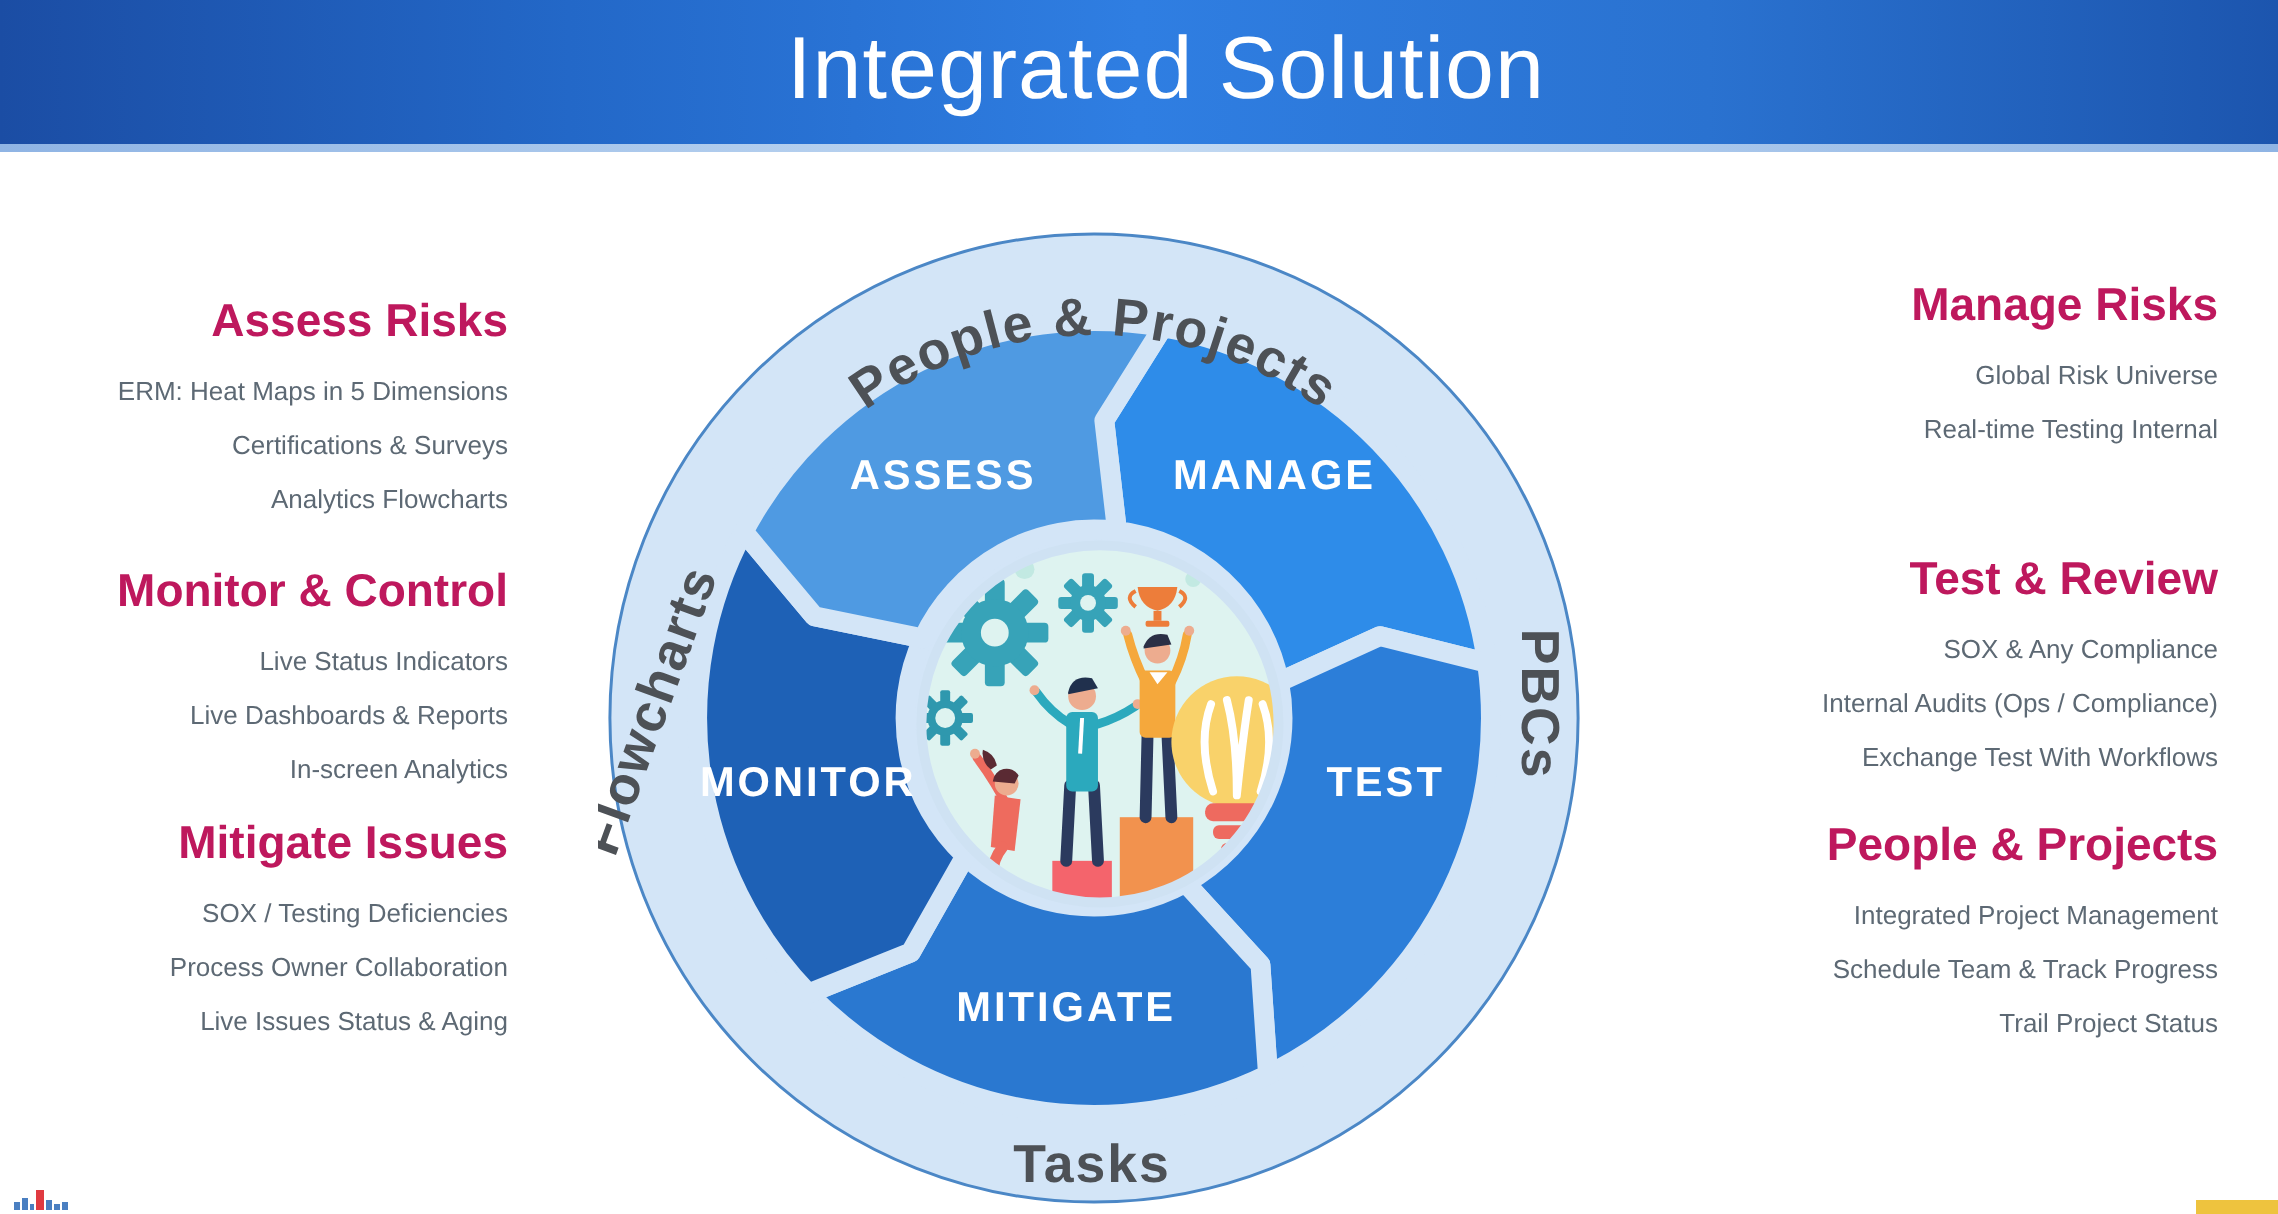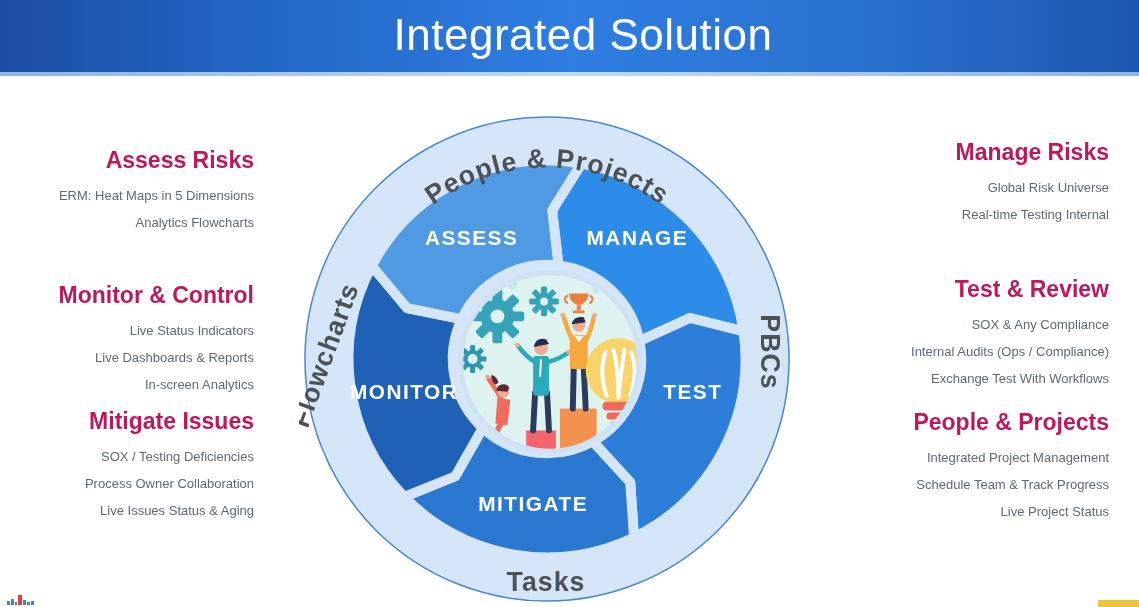--- a/index.html
+++ b/index.html
@@ -43,20 +43,21 @@
 
 <div class="header">
   <h1>Integrated Solution</h1>
 </div>
 <div class="header-strip"></div>
 
 <div class="col-section left-col" id="ls1">
   <h3>Assess Risks</h3>
   <ul>
     <li>ERM: Heat Maps in 5 Dimensions</li>
+    <li>Certifications &amp; Surveys</li>
     <li>Analytics Flowcharts</li>
   </ul>
 </div>
 <div class="col-section left-col" id="ls2">
   <h3>Monitor &amp; Control</h3>
   <ul>
     <li>Live Status Indicators</li>
     <li>Live Dashboards &amp; Reports</li>
     <li>In-screen Analytics</li>
   </ul>
@@ -83,21 +84,21 @@
     <li>SOX &amp; Any Compliance</li>
     <li>Internal Audits (Ops / Compliance)</li>
     <li>Exchange Test With Workflows</li>
   </ul>
 </div>
 <div class="col-section right-col" id="rs3">
   <h3>People &amp; Projects</h3>
   <ul>
     <li>Integrated Project Management</li>
     <li>Schedule Team &amp; Track Progress</li>
-    <li>Live Project Status</li>
+    <li>Trail Project Status</li>
   </ul>
 </div>
 
 <svg class="diagram" viewBox="0 0 500 500">
   <defs>
     <clipPath id="centerClip">
         <circle cx="253" cy="253" r="88"></circle>
       </clipPath>
     <path id="arcTop" d="M 73.7,171.5 A 193,193 0 0 1 426.3,171.5" fill="none"></path>
   </defs>

